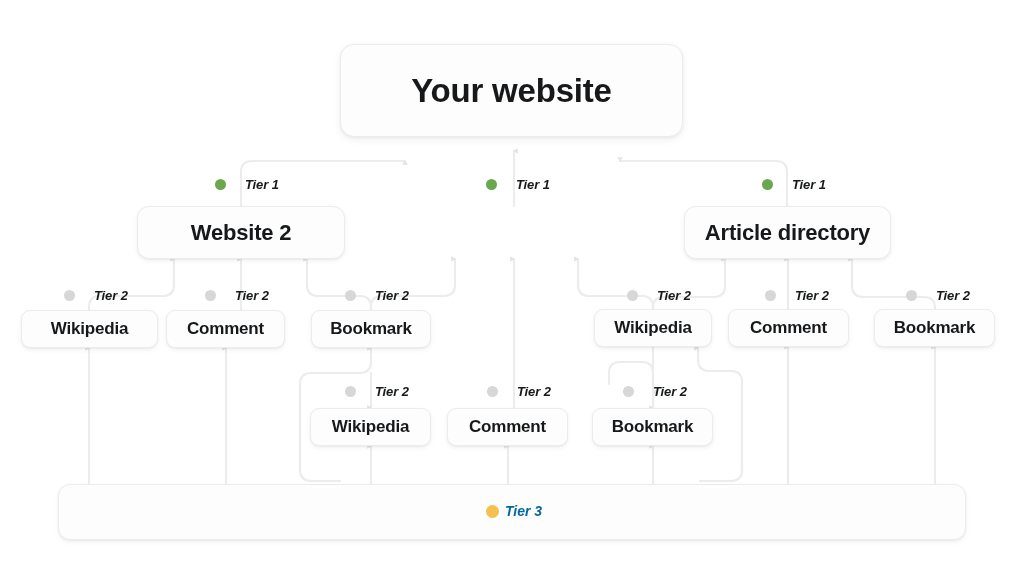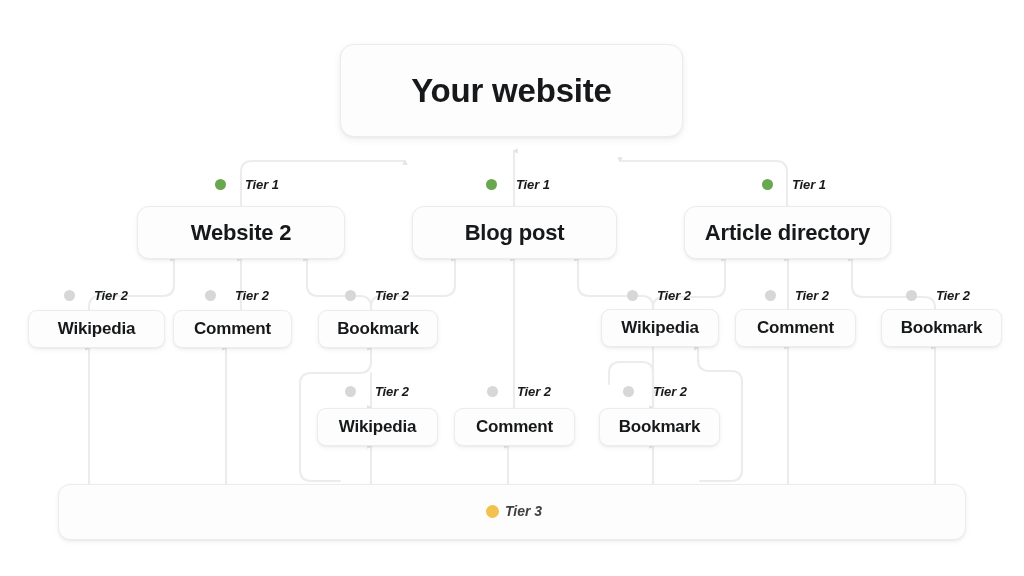--- a/index.html
+++ b/index.html
@@ -45,21 +45,20 @@
     font-size: 33px;
     box-shadow: 0 3px 8px rgba(0,0,0,0.06), 0 1px 3px rgba(0,0,0,0.05);
   }
   .node.tier1 {
     border-radius: 12px;
     font-size: 22px;
   }
   .node.tier2 {
     border-radius: 9px;
     font-size: 17px;
-    margin-left: 7px;
   }
   .node.tier3bar {
     border-radius: 12px;
     font-size: 15px;
   }
   .tag {
     position: absolute;
     display: flex;
     align-items: center;
     gap: 19px;
@@ -91,21 +90,21 @@
   .bar-tag .dot {
     width: 13px;
     height: 13px;
     border-radius: 50%;
     display: block;
   }
   .bar-tag .tag-label {
     font-size: 14px;
     font-weight: bold;
     font-style: italic;
-    color: #404040;
+    color: #0369a1;
   }
 </style>
 </head>
 <body>
 
 <div id="canvas">
 
   <svg id="wires" viewBox="0 0 1024 576" xmlns="http://www.w3.org/2000/svg">
     <defs>
       <marker id="arrowUp" markerWidth="7" markerHeight="7" refX="3.5" refY="1.4" orient="auto" markerUnits="userSpaceOnUse">
@@ -152,23 +151,20 @@
     </g>
   </svg>
 
   <div class="node root" style="left:340px; top:44px; width:343px; height:93px;">
     <span>Your website</span>
   </div>
 
   <div class="node tier1" style="left:137px; top:206px; width:208px; height:53px;">
     <span>Website 2</span>
   </div>
-  <div class="node tier1" style="left:412px; top:206px; width:205px; height:53px;">
-    <span>Blog post</span>
-  </div>
   <div class="node tier1" style="left:684px; top:206px; width:207px; height:53px;">
     <span>Article directory</span>
   </div>
 
   <div class="tag" style="left:215px; top:177px;">
     <span class="dot" style="background:#6aa84f;"></span>
     <span class="tag-label">Tier 1</span>
   </div>
   <div class="tag" style="left:486px; top:177px;">
     <span class="dot" style="background:#6aa84f;"></span>

